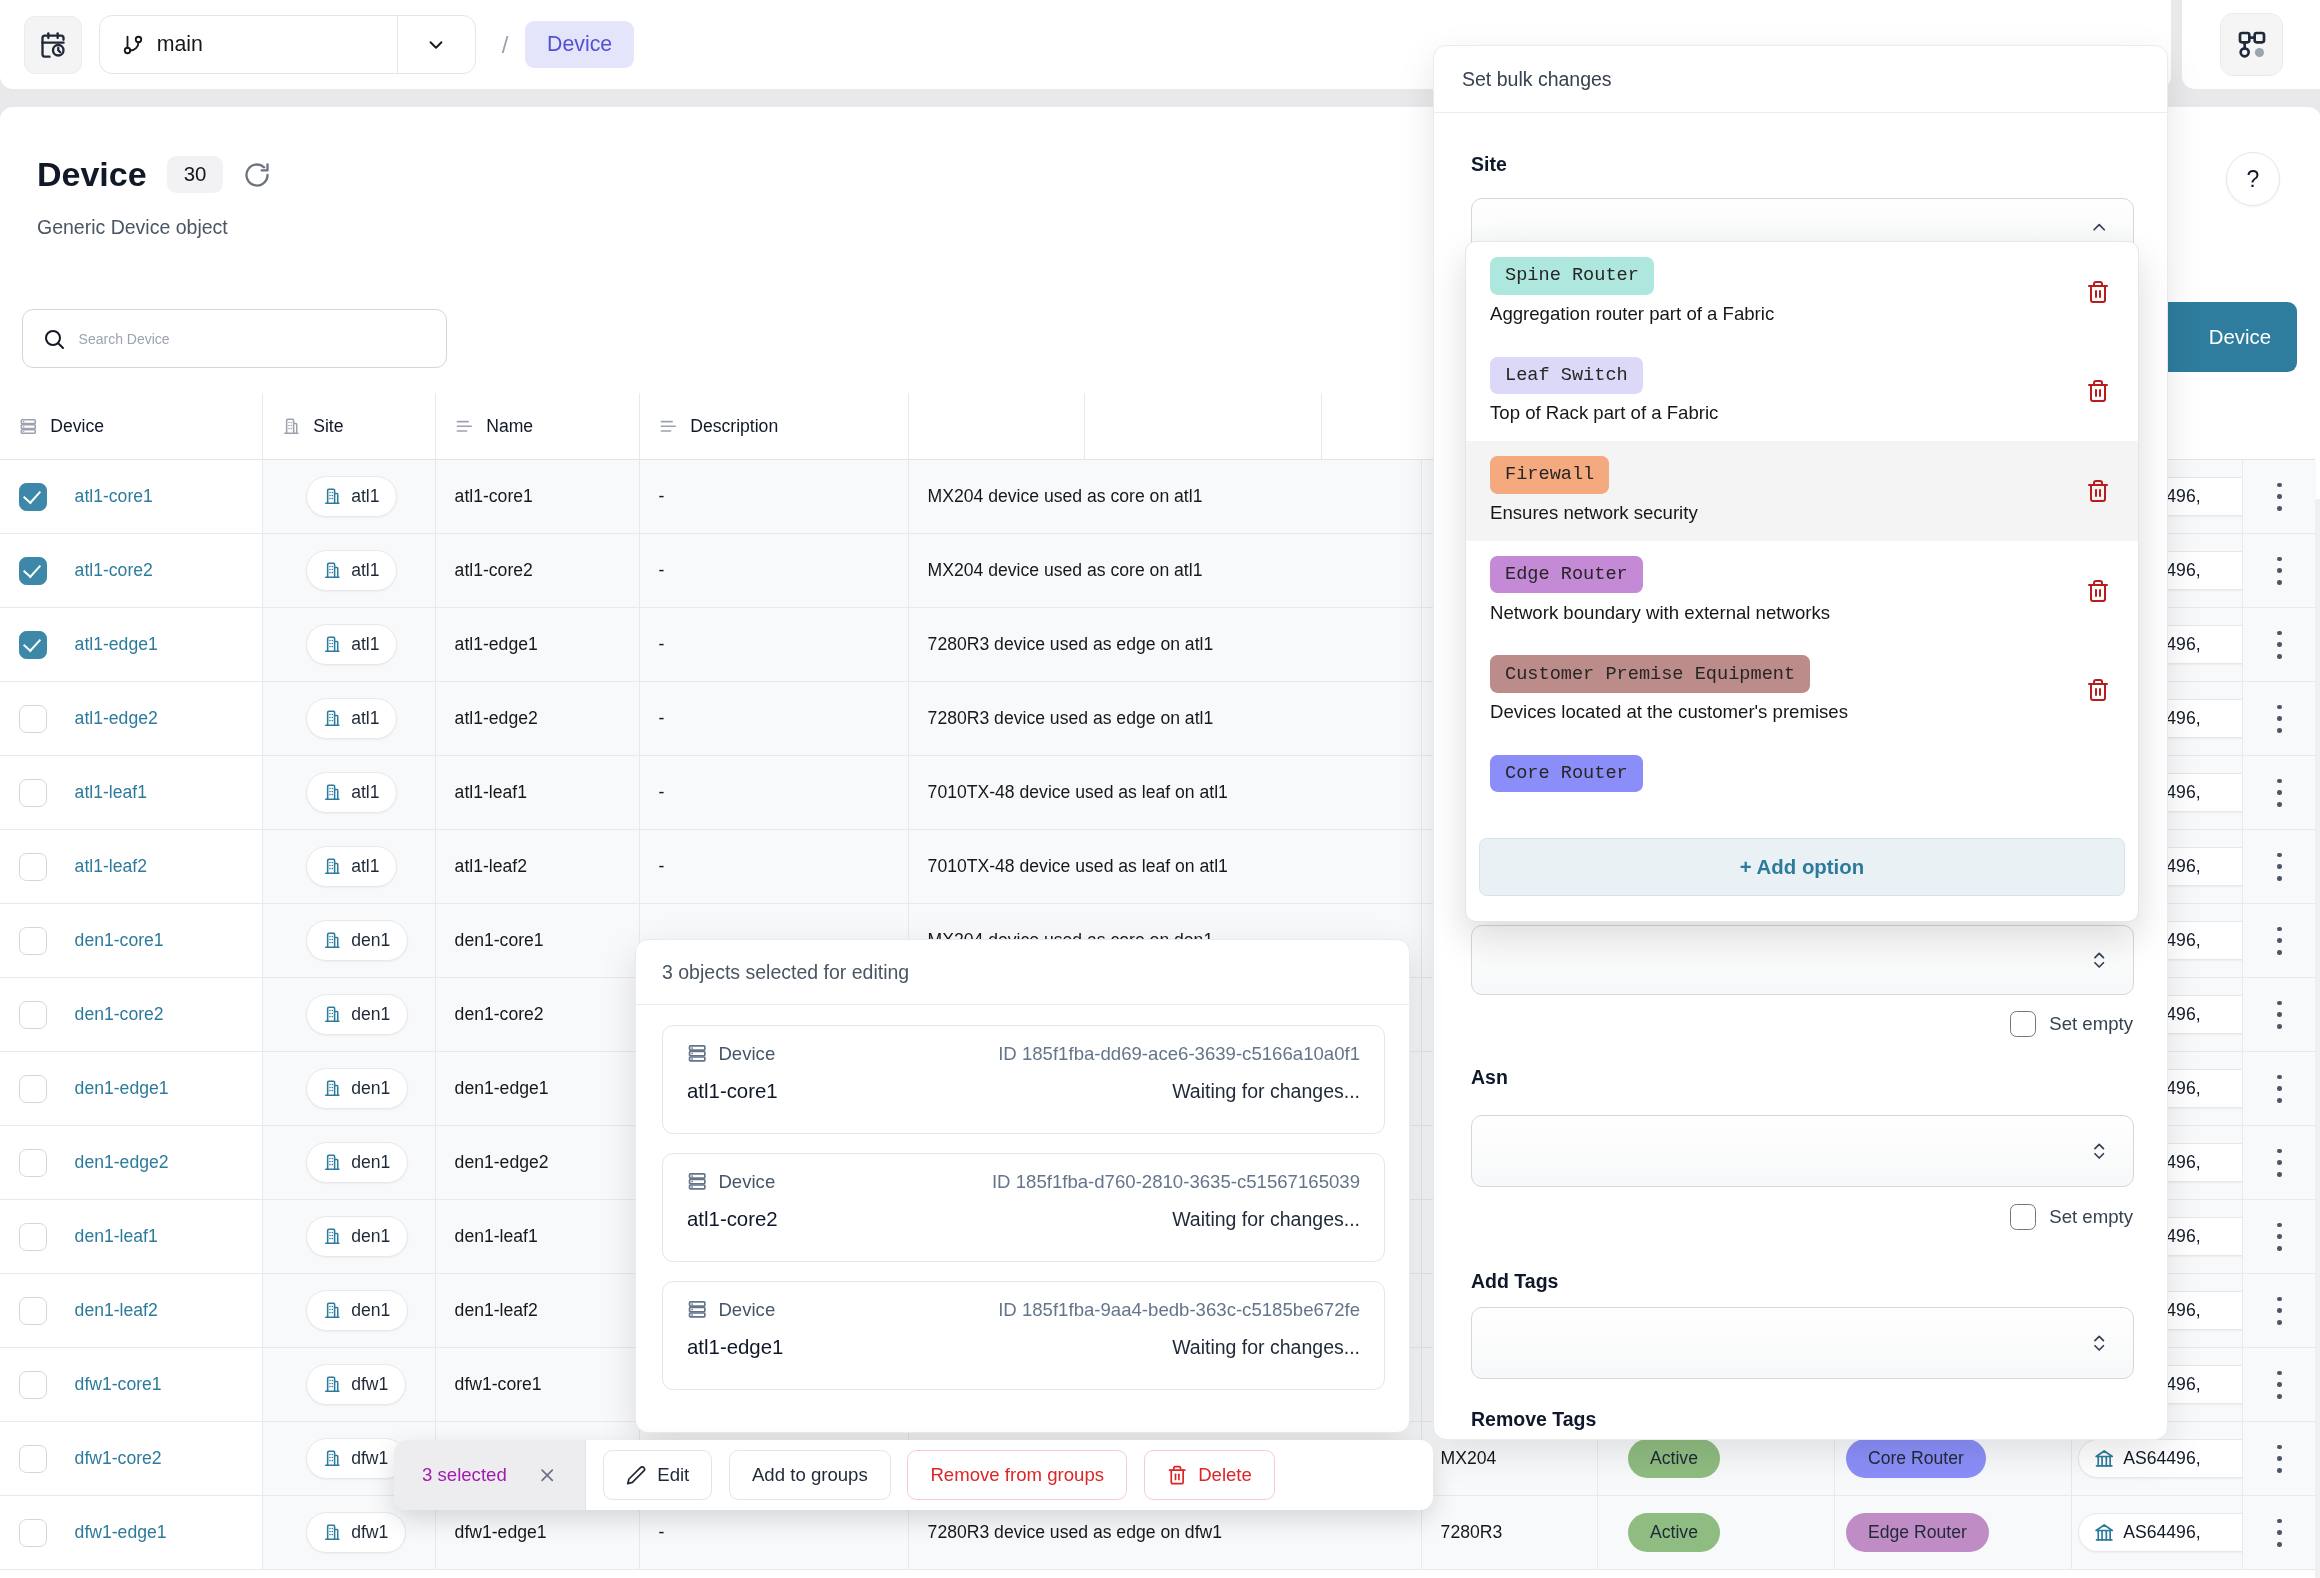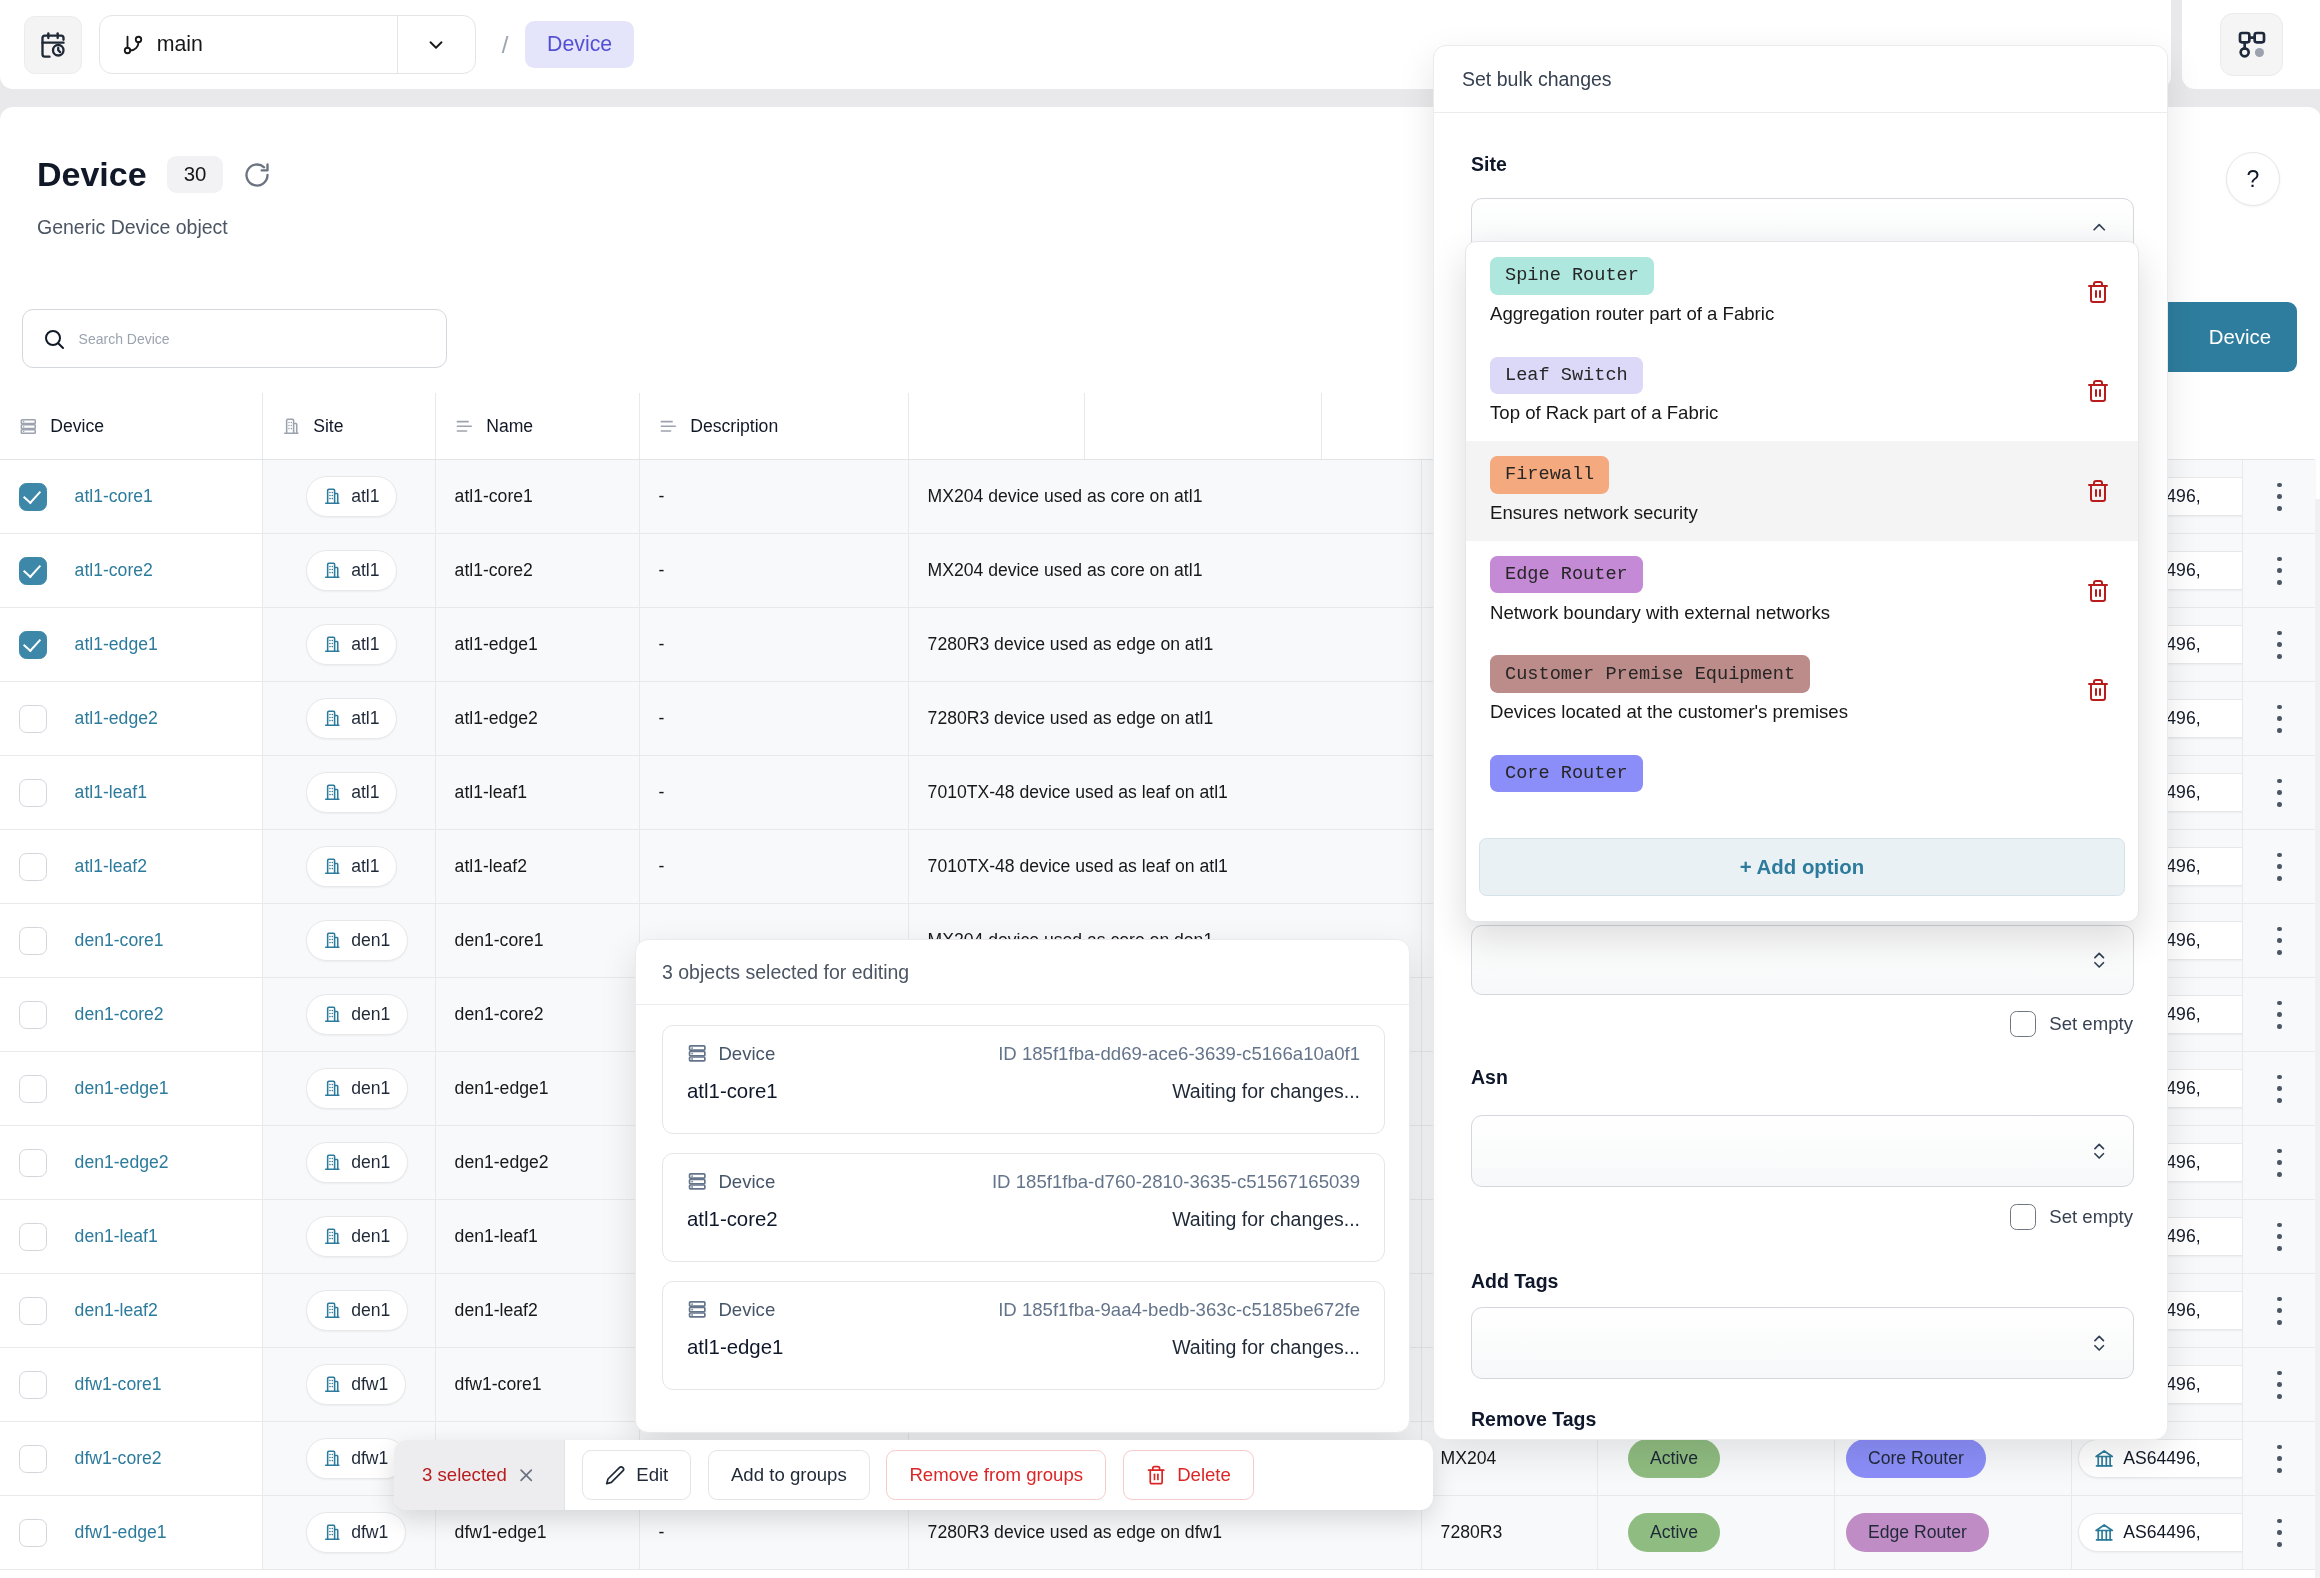--- a/index.html
+++ b/index.html
@@ -77,21 +77,21 @@
   .sm-card { position:absolute; left:26px; width:723px; height:109px; border:0.9px solid #e5e6e9; border-radius:11px; padding:16.7px 24px; }
   .sm-row { display:flex; align-items:center; justify-content:space-between; }
   .sm-kind { display:flex; align-items:center; gap:11px; font-size:18.6px; color:#475569; }
   .sm-kind .icon { color:#64748b; }
   .sm-id { font-size:18.6px; color:#64748b; }
   .sm-name { font-size:20.4px; color:#0f172a; margin-top:15px; }
   .sm-state { font-size:19.5px; color:#1f2937; margin-top:15px; }
 
   
   .action-bar { position:absolute; left:394px; top:1440px; width:1039px; height:70px; background:#fff; border-radius:13px; box-shadow:0 9.3px 26px rgba(0,0,0,.14); display:flex; align-items:stretch; z-index:30; overflow:hidden; }
-  .ab-chip { background:#ededef; border-right:0.9px solid #e2e3e5; display:flex; align-items:center; gap:9px; padding:0 28px; font-size:18.6px; color:#b91c1c; flex:none; }
+  .ab-chip { background:#ededef; border-right:0.9px solid #e2e3e5; display:flex; align-items:center; gap:30px; padding:0 28px; font-size:18.6px; color:#a21caf; flex:none; }
   .ab-chip .icon { color:#6b7280; }
   .ab-btns { display:flex; align-items:center; gap:16.7px; padding:0 16.7px; }
   .ab-btn { height:50px; border:0.9px solid #e3e4e6; border-radius:9.3px; background:#fff; display:flex; align-items:center; gap:11px; padding:15px 22px; font-size:18.6px; color:#1f2937; flex:none; }
   .ab-btn.danger { border-color:#f6cbcb; color:#dc2626; }
 </style>
 </head>
 <body>
 
 <div class="stage">
 

